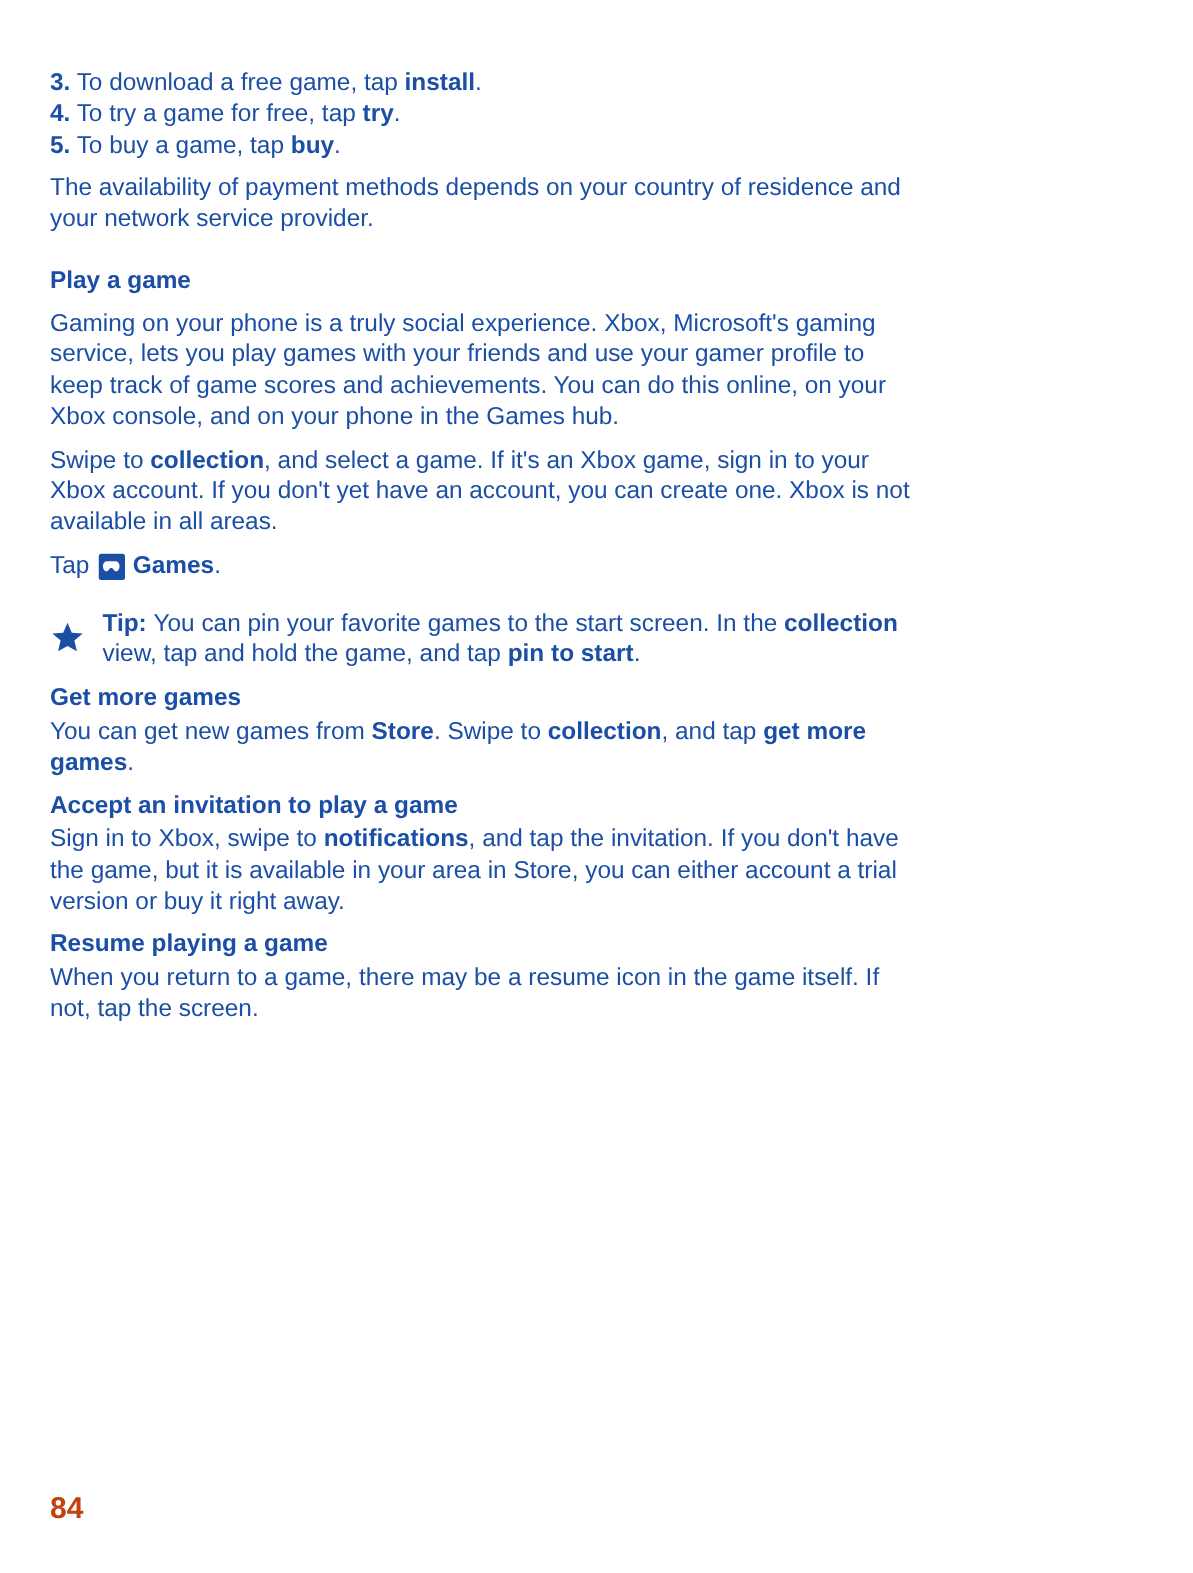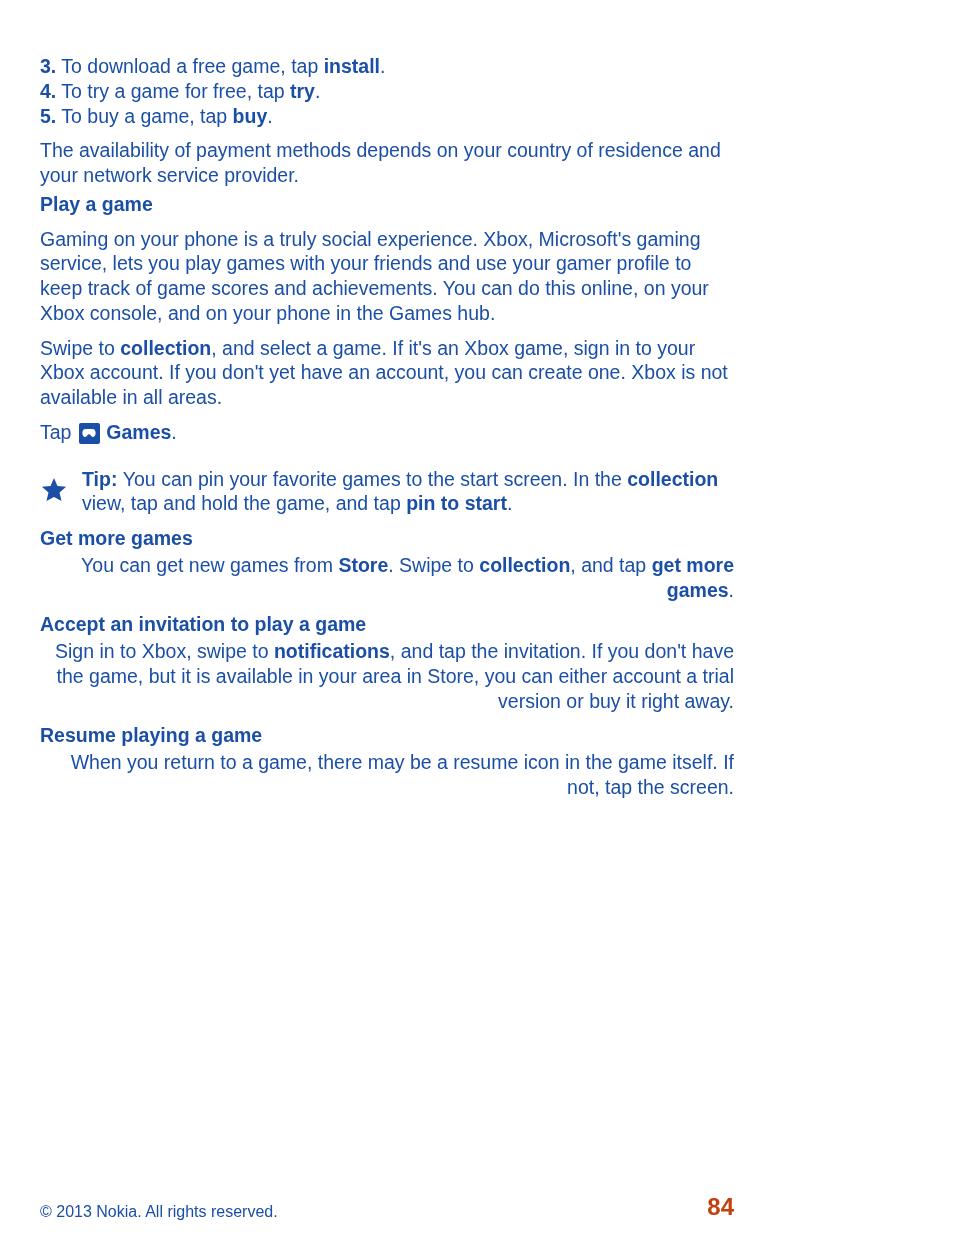--- a/index.html
+++ b/index.html
@@ -16,21 +16,21 @@
   .page {
     position: relative;
     box-sizing: border-box;
     width: 774px;
     height: 1258px;
     padding: 54px 40px 0 40px;
   }
   .bold { font-weight: 700; }
   p { margin: 0; }
   .block-gap { margin-top: 10px; }
-  .tiny-gap { margin-top: 2px; text-align: right; }
+  .tiny-gap { margin-top: 2px; }
 
   ol.steps {
     list-style: none;
     margin: 0;
     padding: 0;
   }
   ol.steps li .num { font-weight: 700; }
 
   .section-title {
     font-weight: 700;
@@ -103,21 +103,21 @@
     <li>
       <span class="num">4.</span><span> To try a game for free, tap </span><span class="bold">try</span><span>.</span>
     </li>
     <li>
       <span class="num">5.</span><span> To buy a game, tap </span><span class="bold">buy</span><span>.</span>
     </li>
   </ol>
 
   <p class="block-gap">The availability of payment methods depends on your country of residence and your network service provider.</p>
 
-  <p class="section-title" style="margin-top:4px;">Play a game</p>
+  <p class="section-title" style="margin-top:24px;">Play a game</p>
 
   <p class="block-gap">Gaming on your phone is a truly social experience. Xbox, Microsoft's gaming service, lets you play games with your friends and use your gamer profile to keep track of game scores and achievements. You can do this online, on your Xbox console, and on your phone in the Games hub.</p>
 
   <p class="block-gap">
     <span>Swipe to </span><span class="bold">collection</span><span>, and select a game. If it's an Xbox game, sign in to your Xbox account. If you don't yet have an account, you can create one. Xbox is not available in all areas.</span>
   </p>
 
   <p class="block-gap">
     <span>Tap </span><span class="inline-icon-tile">
       <svg viewBox="0 0 24 24">
@@ -145,16 +145,15 @@
 
   <p class="sub-title">Accept an invitation to play a game</p>
   <p class="tiny-gap">
     <span>Sign in to Xbox, swipe to </span><span class="bold">notifications</span><span>, and tap the invitation. If you don't have the game, but it is available in your area in Store, you can either account a trial version or buy it right away.</span>
   </p>
 
   <p class="sub-title">Resume playing a game</p>
   <p class="tiny-gap">When you return to a game, there may be a resume icon in the game itself. If not, tap the screen.</p>
 
   <div class="footer">
-    <span class="copyright">© 2013 Nokia. All rights reserved.</span>
     <span class="pagenum">84</span>
   </div>
 </div>
 
 </body></html>

